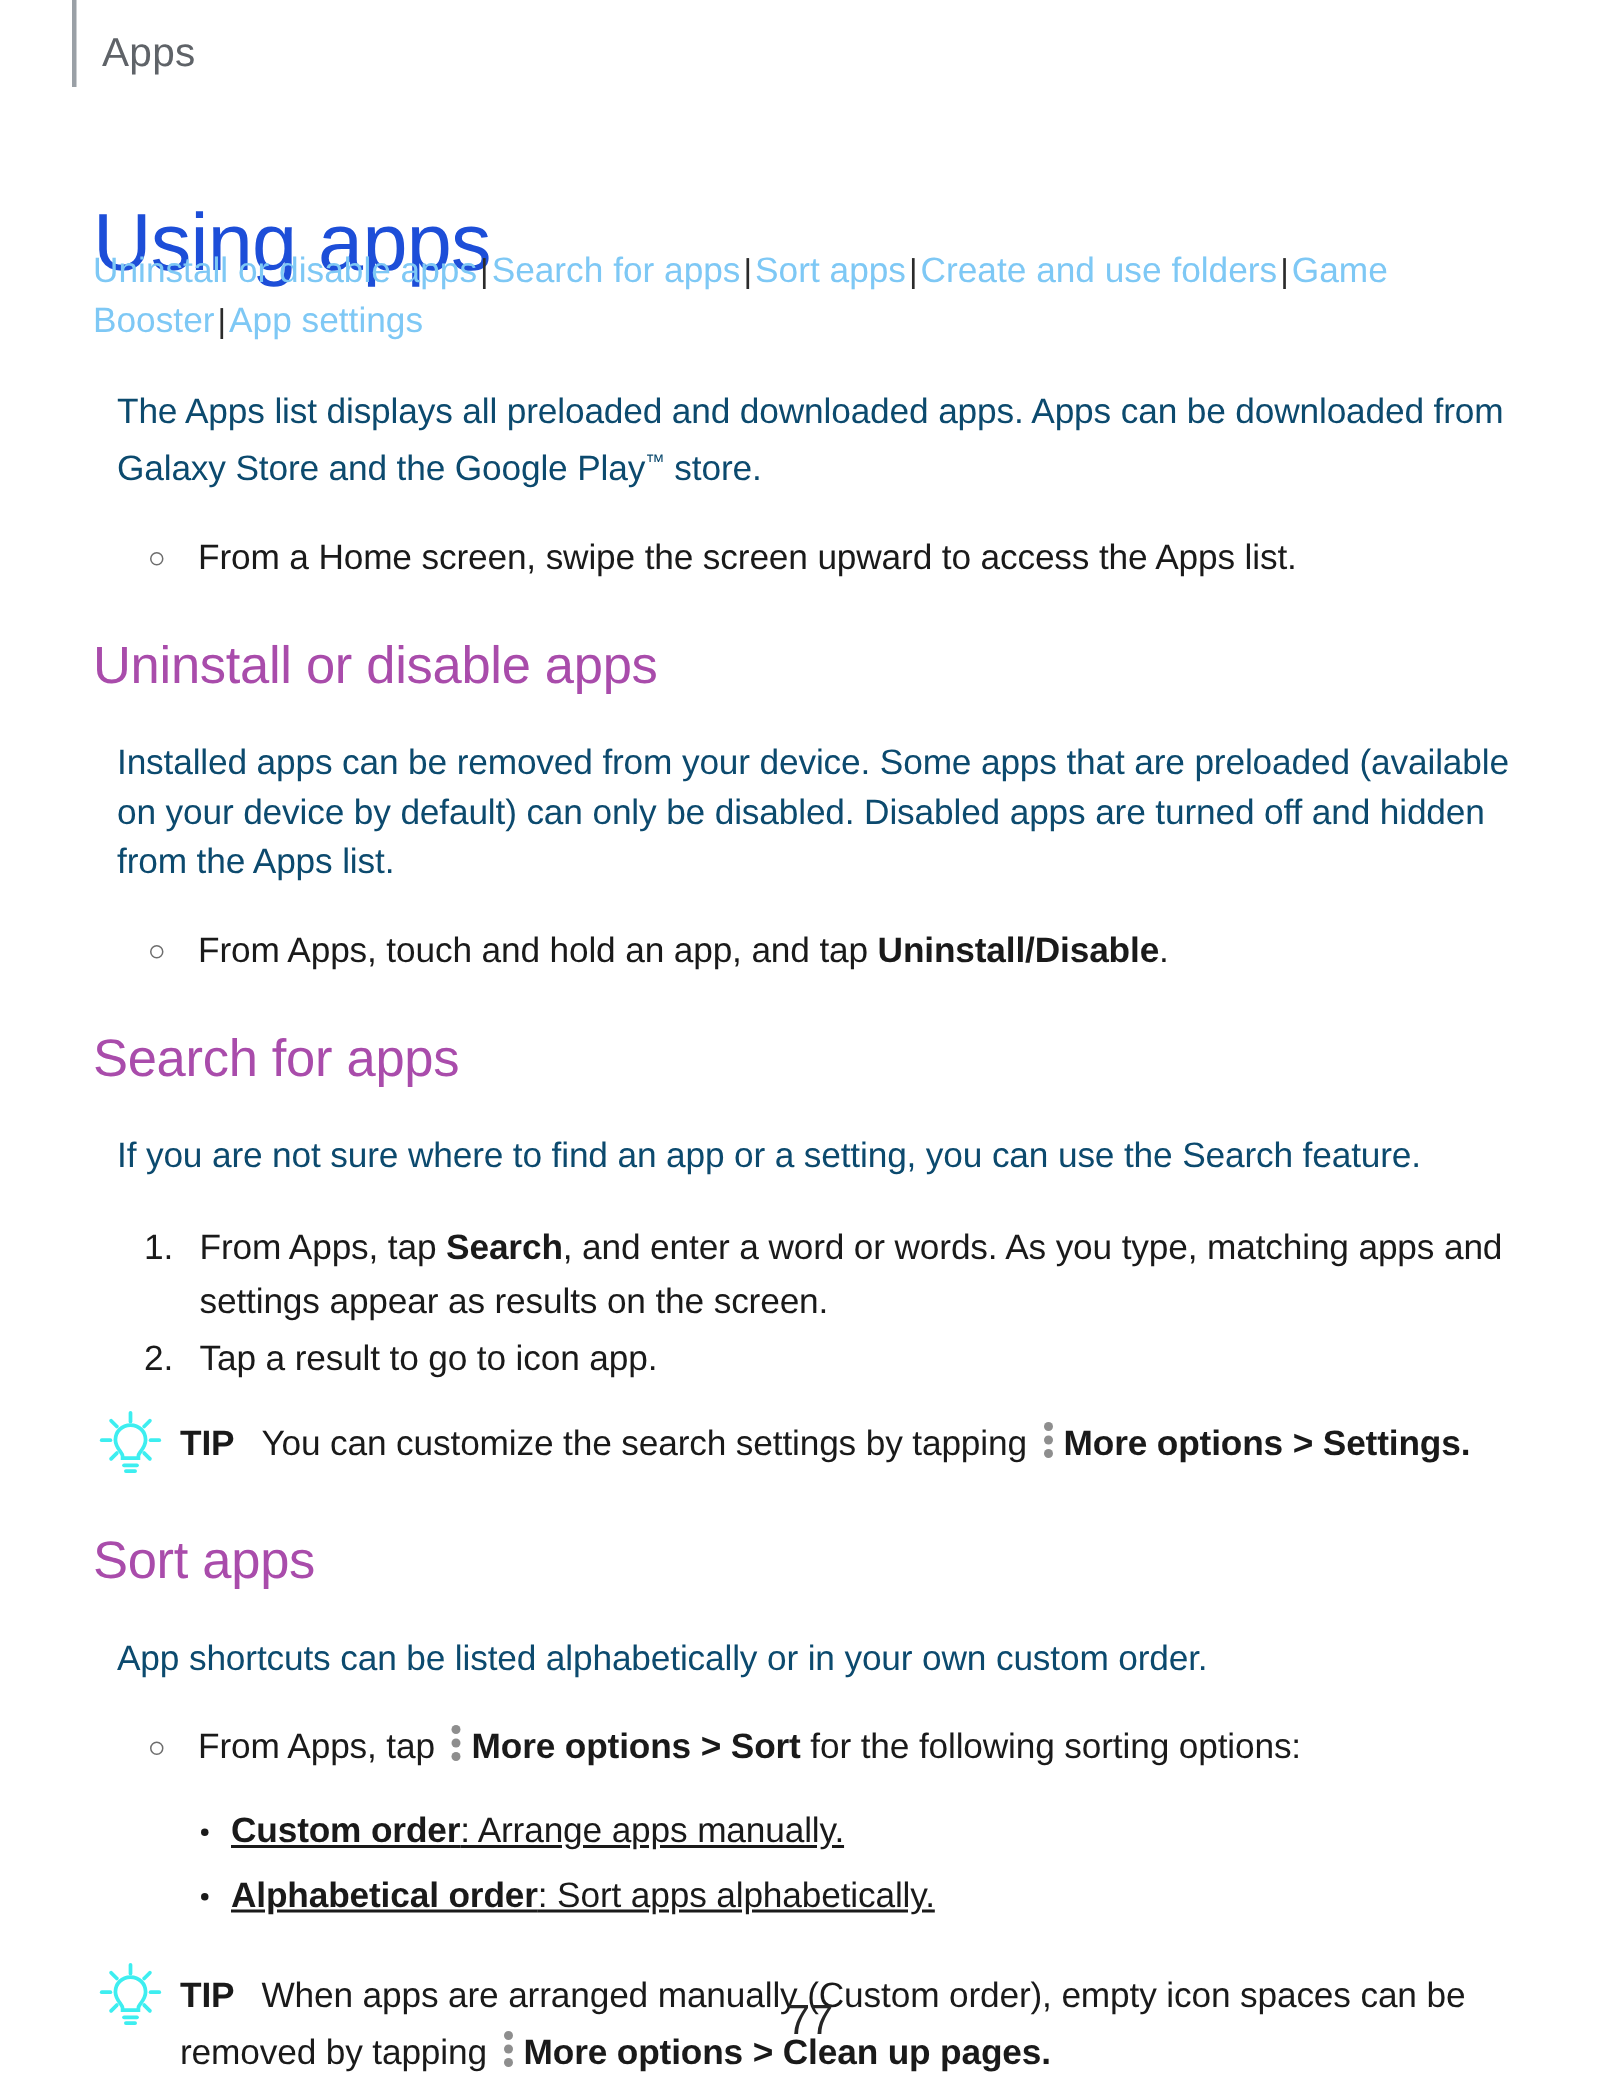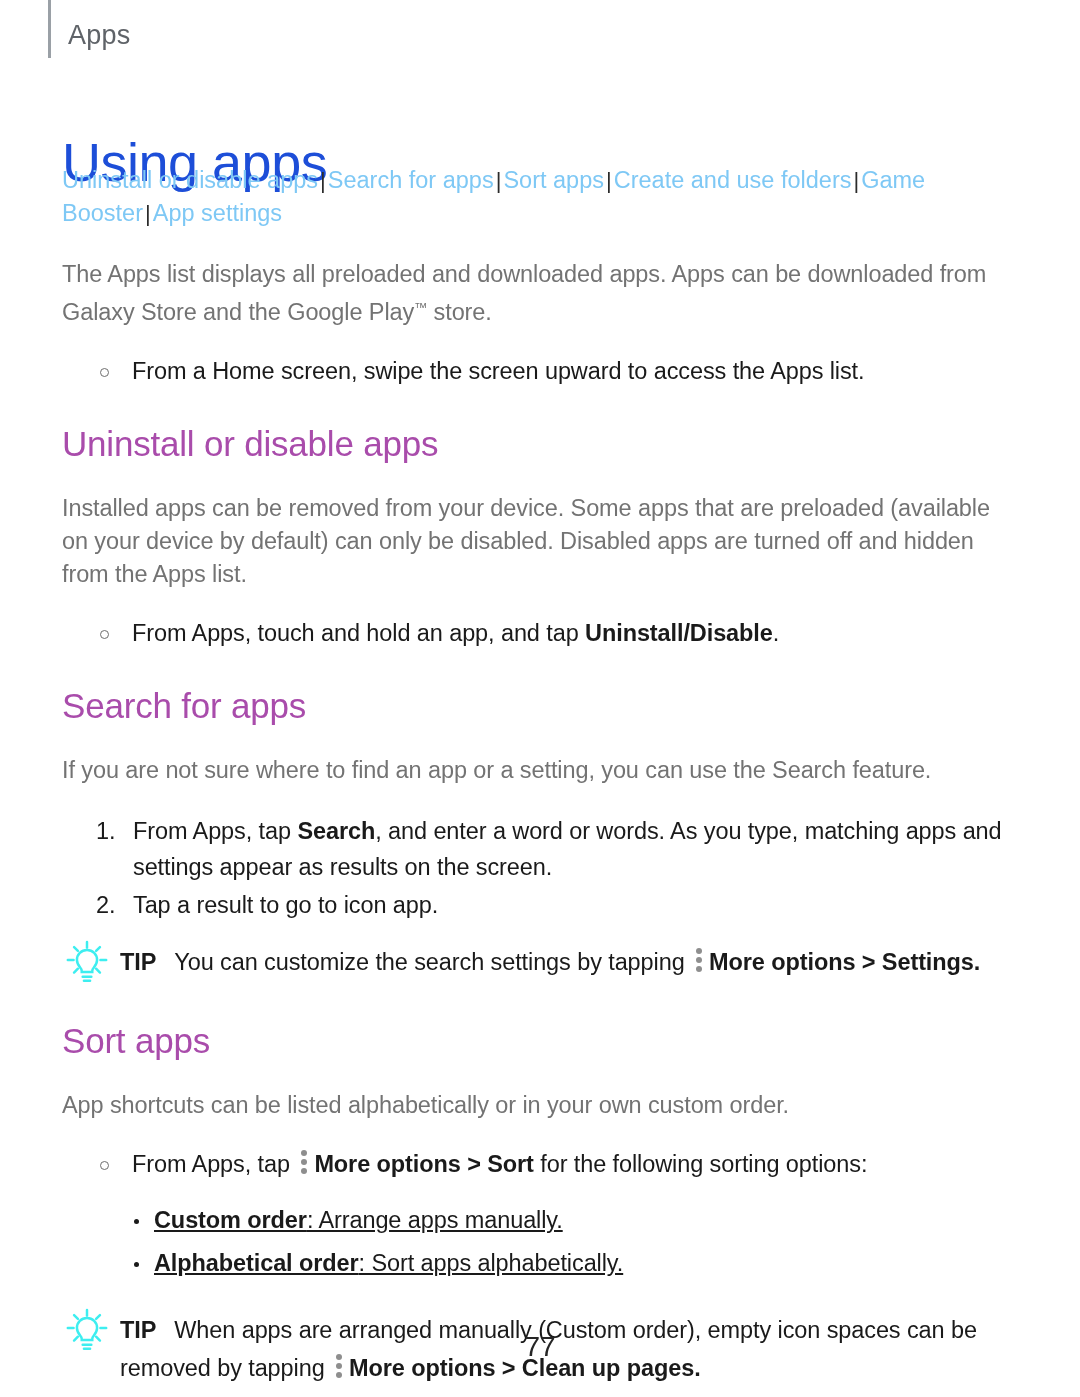--- a/index.html
+++ b/index.html
@@ -81,24 +81,24 @@
   }
 
   
   .content {
     position: absolute;
     top: 258px;
     left: 62px;
     width: 950px;
   }
   p.body {
-    margin: 0 0 0 0;
+    margin: 0 0 0 16px;
     font-size: 23.5px;
     line-height: 33px;
-    color: #737373;
+    color: #0c4a6e;
     letter-spacing: -0.1px;
   }
   .spacer-sm { height: 18px; }
   .spacer-md { height: 26px; }
   .spacer-lg { height: 34px; }
 
   
   h2.section {
     margin: 0;
     font-size: 35px;

